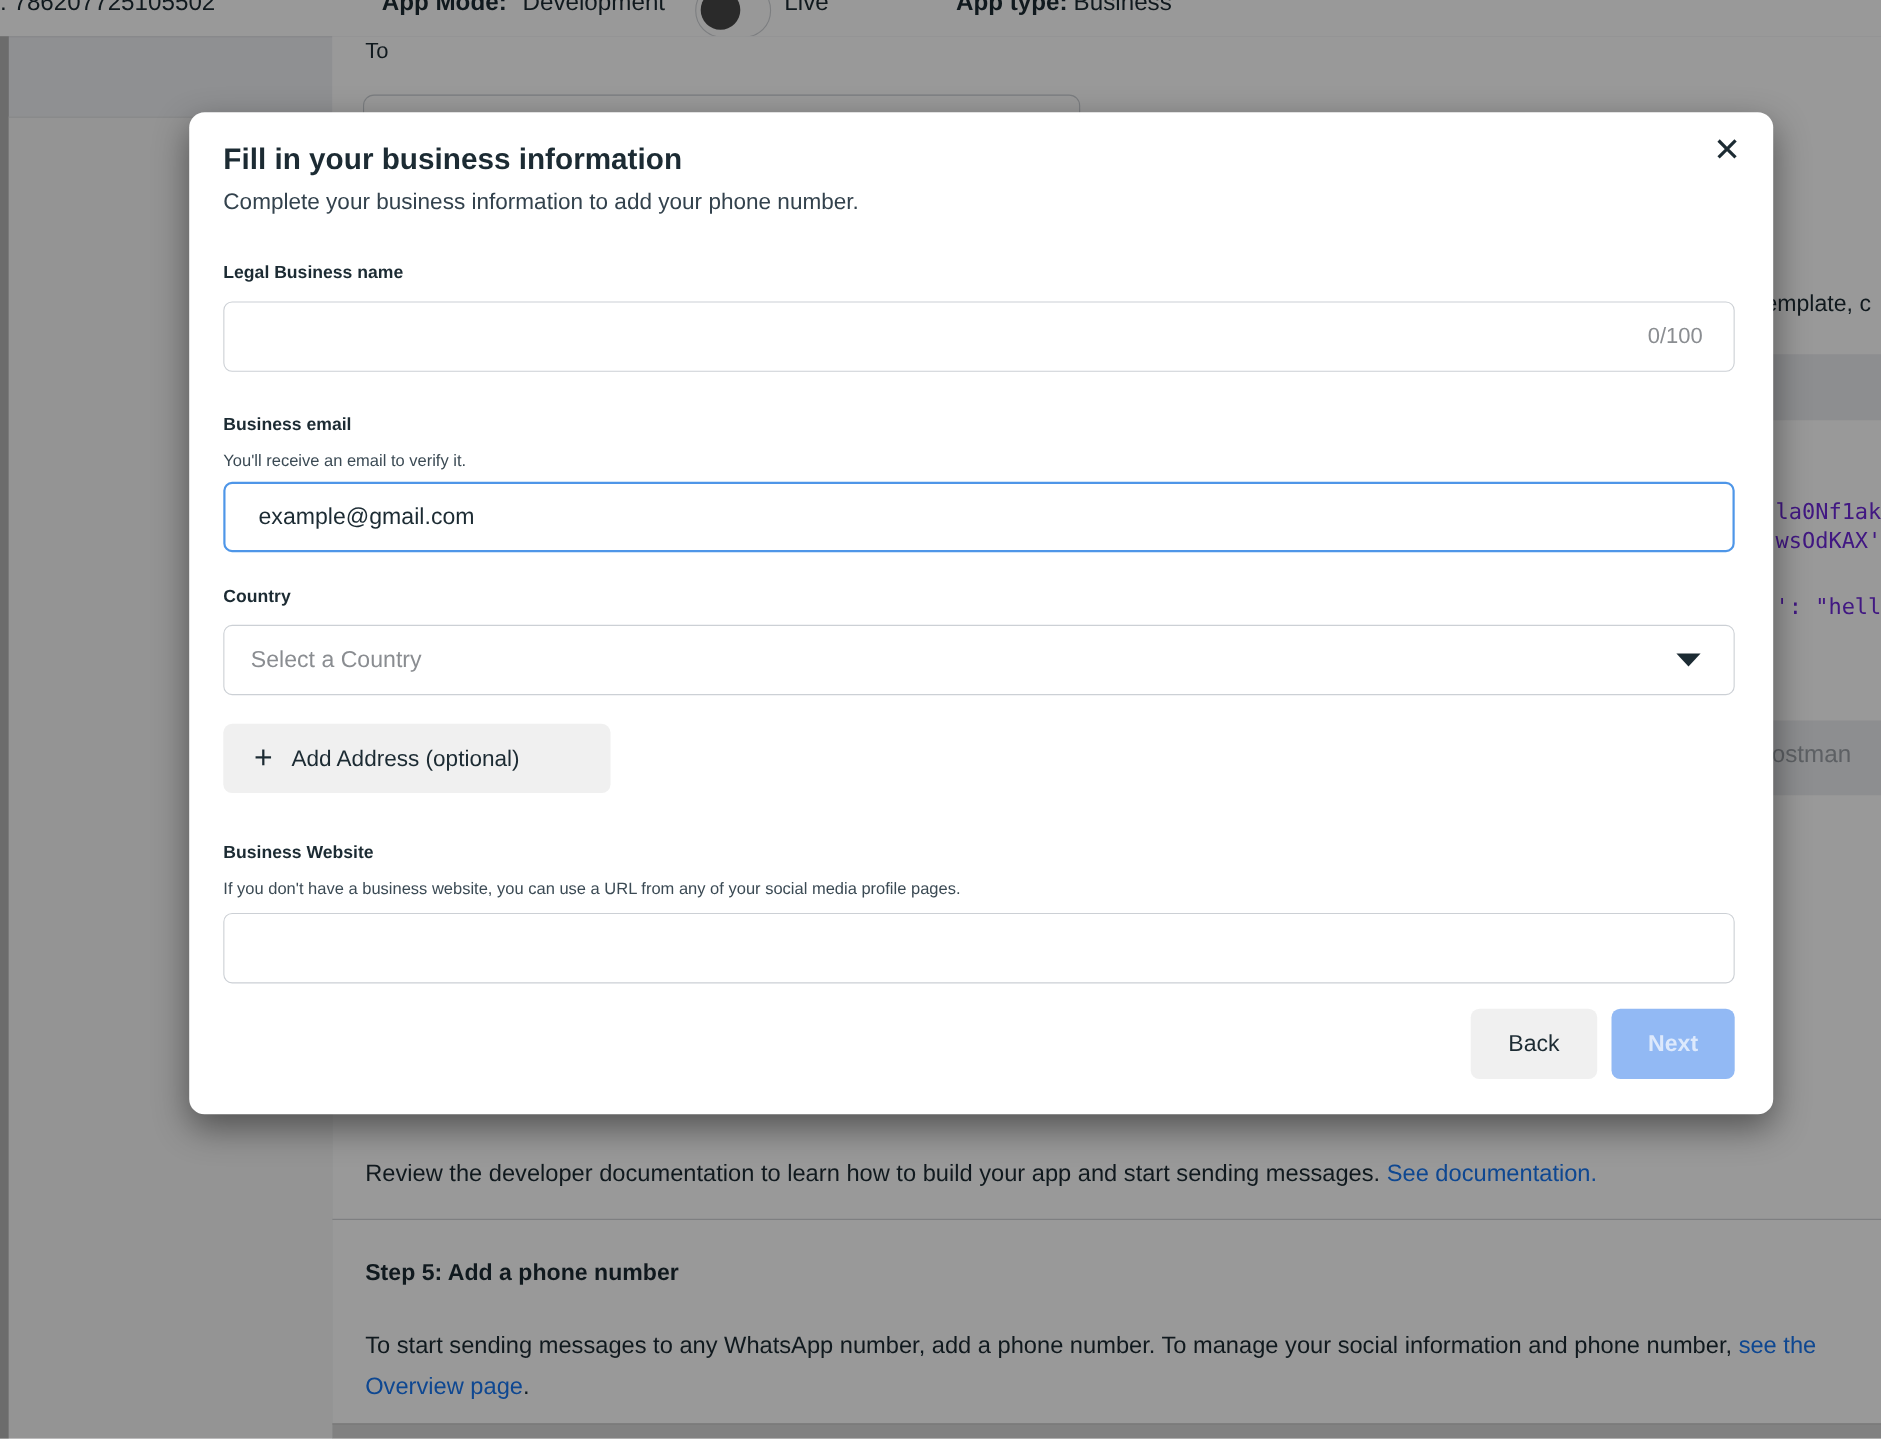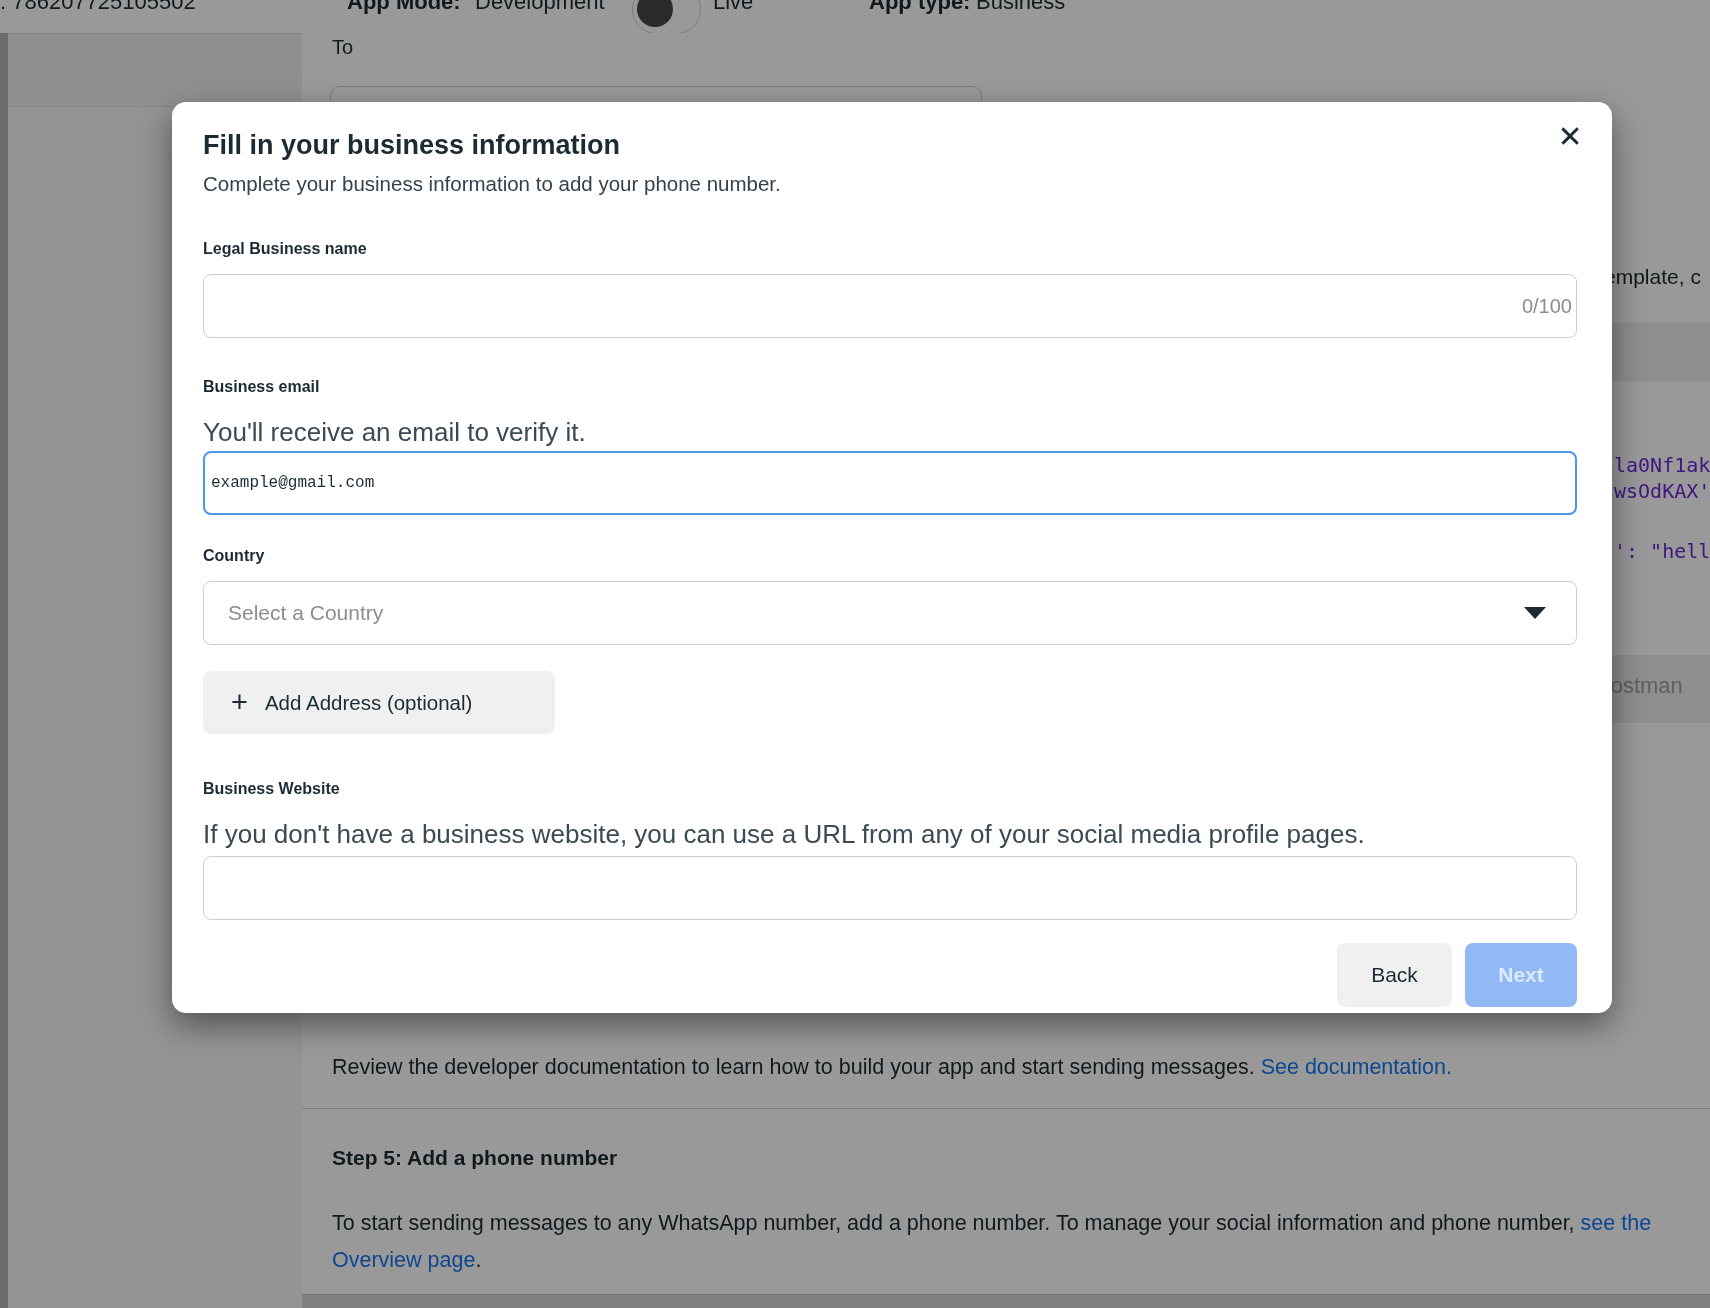--- a/index.html
+++ b/index.html
@@ -43,28 +43,28 @@
     box-sizing:border-box;padding:0 35px 0 31px;
   }
   .modal-close{position:absolute;top:14px;right:22px;width:40px;height:40px;display:flex;align-items:center;justify-content:center;font-size:30px;color:#1c2b33;cursor:pointer;}
   .m-title{margin:26px 0 0;font-size:27px;line-height:34px;font-weight:700;color:#1c2b33;}
   .m-sub{margin:9px 0 0;font-size:20.5px;line-height:26px;color:#33424d;}
   .m-label{font-size:16px;line-height:26px;font-weight:700;color:#1c2b33;}
   .lbl-1{margin-top:39px;}
   .lbl-2{margin-top:36px;}
   .lbl-3{margin-top:28px;}
   .lbl-4{margin-top:42px;}
-  .m-helper{margin-top:20px;font-size:26px;line-height:25px;color:#3b4a54;}
+  .m-helper{margin-top:7px;font-size:15px;line-height:25px;color:#3b4a54;}
   .input-shell{
     margin-top:12px;height:64px;border:1px solid #ccd0d5;border-radius:8px;background:#fff;
-    display:flex;align-items:center;box-sizing:border-box;padding:0 4px;
+    display:flex;align-items:center;box-sizing:border-box;padding:0 28px;
   }
   .input-shell input{
-    flex:1;border:none;outline:none;font-size:16px;color:#1c2b33;background:transparent;
-    font-family:Liberation Mono, monospace;min-width:0;
+    flex:1;border:none;outline:none;font-size:21px;color:#1c2b33;background:transparent;
+    font-family:Liberation Sans, sans-serif;min-width:0;
   }
   .shell-email{margin-top:6px;border:2px solid #4e96e8;}
   .shell-website{margin-top:9px;}
   .char-counter{font-size:20px;color:#8a8d91;margin-left:12px;}
   .m-select{
     margin-top:12px;height:64px;border:1px solid #ccd0d5;border-radius:8px;background:#fff;
     display:flex;align-items:center;box-sizing:border-box;padding:0 30px 0 24px;cursor:pointer;
   }
   .m-select .placeholder{flex:1;font-size:21px;color:#8a8d91;}
   .caret-down{width:0;height:0;border-left:11px solid transparent;border-right:11px solid transparent;border-top:12px solid #1c2b33;}

